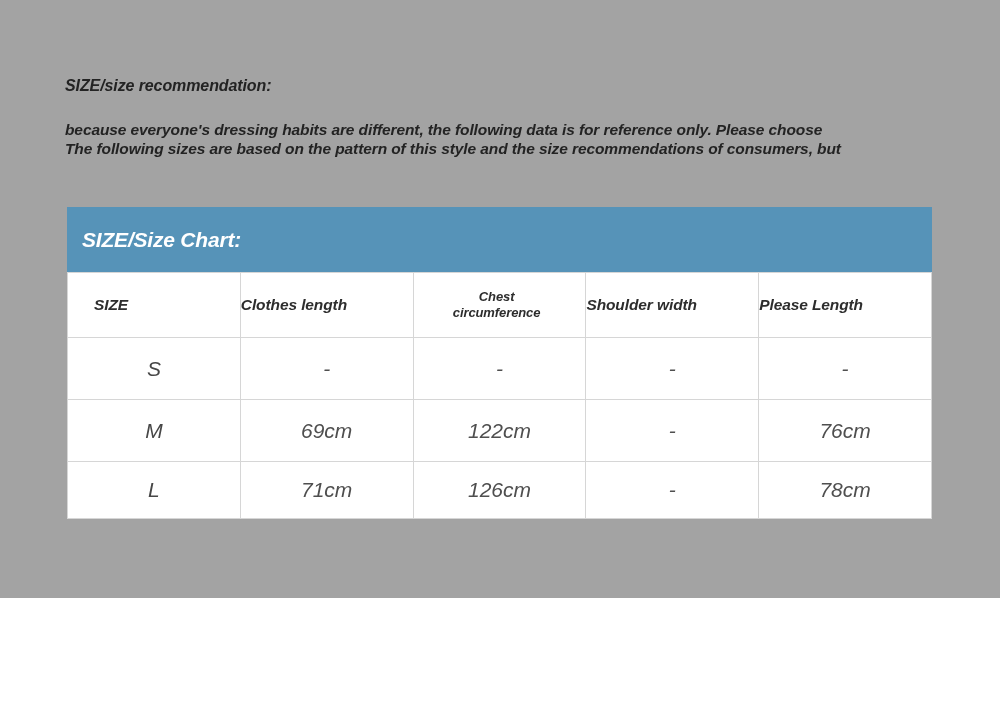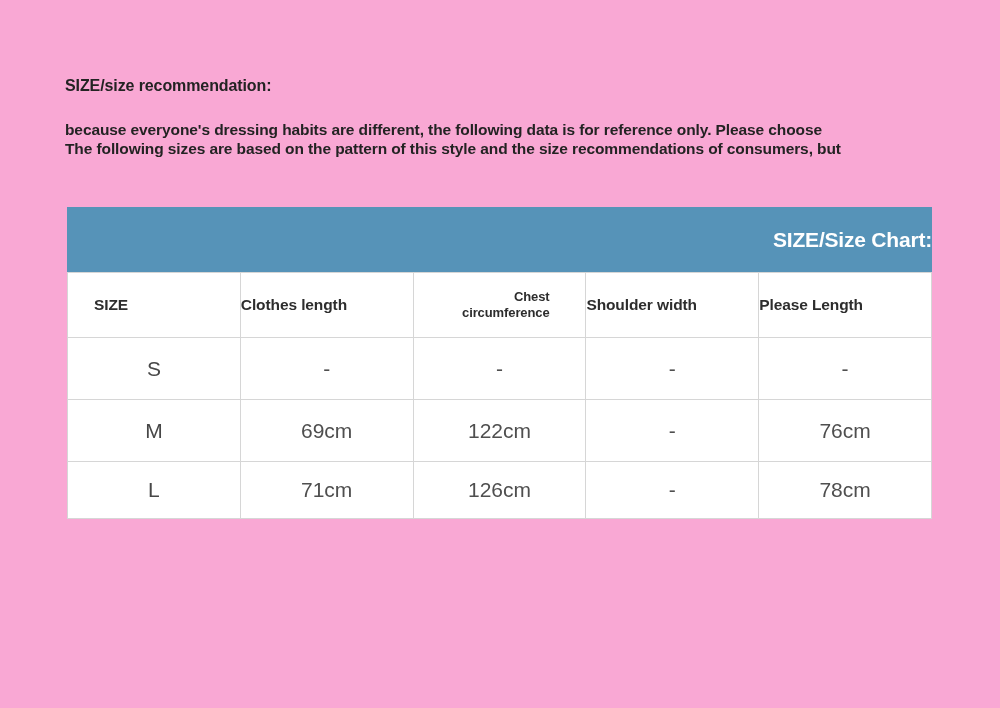--- a/index.html
+++ b/index.html
@@ -2,23 +2,24 @@
 <html><head>
 <meta charset="utf-8">
 <style>
   * { margin: 0; padding: 0; box-sizing: border-box; }
   html, body { background: #ffffff; }
   body { font-family: "Liberation Sans", sans-serif; }
 
   .screen {
     position: relative;
     width: 1000px;
-    height: 708px;
-    background: #f9a8d4;
+    height: 598px;
+    background: #a3a3a3;
     overflow: hidden;
+    font-style: italic;
   }
 
   .rec-title {
     position: absolute;
     left: 65px;
     top: 77px;
     font-size: 16px;
     font-weight: bold;
     color: #232323;
     letter-spacing: -0.1px;
@@ -43,21 +44,20 @@
     top: 207px;
     width: 865px;
     height: 65px;
     background: #5693b8;
     color: #ffffff;
     font-size: 21px;
     font-weight: bold;
     line-height: 65px;
     padding-left: 15px;
     letter-spacing: -0.2px;
-    text-align: right;
   }
 
   .size-table {
     position: absolute;
     left: 67px;
     top: 272px;
     width: 865px;
     border-collapse: collapse;
     table-layout: fixed;
     background: #ffffff;
@@ -78,21 +78,21 @@
     text-align: left;
     letter-spacing: -0.1px;
   }
   .size-table th.col-size  { text-align: left;  padding-left: 26px; }
   .size-table th.col-cloth { text-align: left; padding-right: 4px; }
   .size-table th.col-chest { text-align: left;  padding-left: 30px; font-size: 13px; }
   .size-table th.col-chest .wrap {
     display: inline-block;
     width: 106px;
     line-height: 16px;
-    text-align: right;
+    text-align: center;
   }
 
   .size-table td {
     font-size: 21px;
     font-weight: normal;
     color: #4f4f4f;
     text-align: center;
   }
   .size-table td.cell-size { color: #474747; }
 </style>

